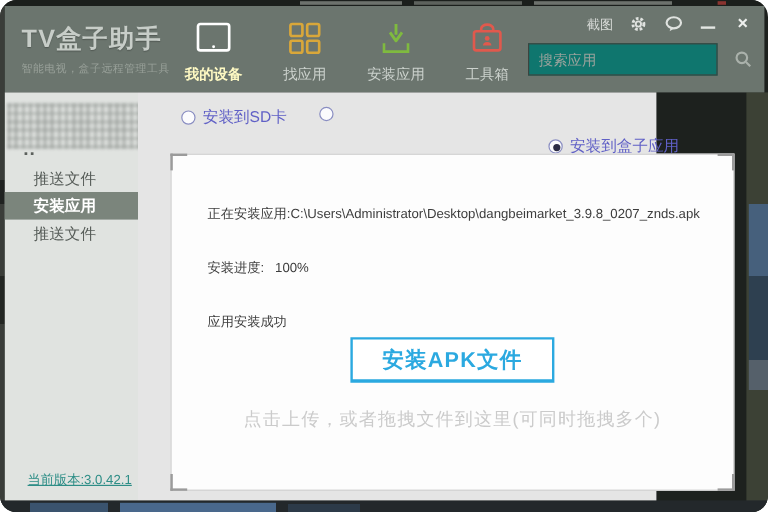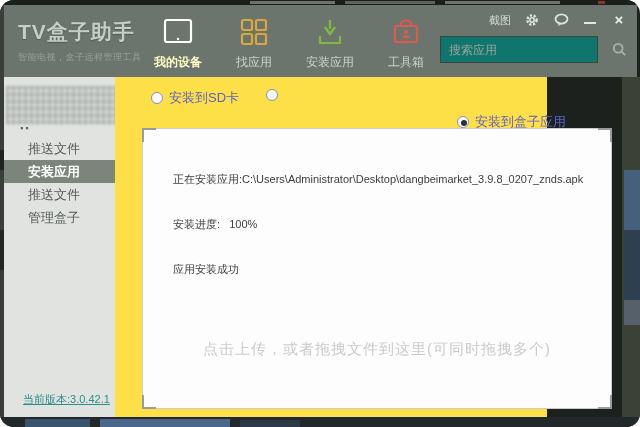--- a/index.html
+++ b/index.html
@@ -55,21 +55,21 @@
     background:
       repeating-linear-gradient(90deg, rgba(120,126,122,0.5) 0 3px, rgba(190,194,190,0.15) 3px 6px),
       repeating-linear-gradient(0deg, rgba(140,146,142,0.55) 0 3px, rgba(225,228,225,0.4) 3px 7px); }
   .watermark-dots { position:absolute; left:16px; top:46px; font-size:9px; color:#5c615d; letter-spacing:2px; filter:blur(0.4px); }
   .side-menu { position:absolute; left:0; top:60px; width:111px; }
   .side-item { height:23px; line-height:23px; padding-left:24px; font-size:13px; color:#565c58; cursor:pointer; }
   .side-item.active { background:#7b857c; color:#ffffff; font-weight:bold; }
   .version { position:absolute; left:19px; bottom:10px; font-size:11px; color:#2e8e87;text-decoration:underline; }
 
   
-  .main { position:absolute; left:115px; top:77px; width:432px; height:340px; background:#fde047; }
+  .main { position:absolute; left:115px; top:77px; width:432px; height:340px; background:#e5e5e5; }
 
   .radio-row { position:absolute; left:0; top:12px; width:507px; height:20px; }
   .radio-opt { position:absolute; display:flex; align-items:center; gap:6px; cursor:pointer; }
   .radio-opt.opt0 { left:36px; } .radio-opt.opt1 { left:151px; } .radio-opt.opt2 { left:342px;margin-top:24px; }
   .radio-circle { width:12px; height:12px; border-radius:50%; border:1px solid #8a8ec2; background:#fbfbfd; position:relative; flex:none; }
   .radio-circle.checked::after { content:""; position:absolute; left:3px; top:3px; width:6px; height:6px; border-radius:50%; background:#2c2c44; }
   .radio-label { font-size:13px; color:#6060c6; }
 
   .dropzone { position:absolute; left:27px; top:51px; width:470px; height:281px; background:#fdfdfd; border:1px solid #cccccc; cursor:pointer; }
   .corner { position:absolute; width:14px; height:14px; border:0 solid #9b9b9b; }
@@ -198,21 +198,20 @@
     </div>
   </div>
 
   <div class="sidebar">
     <div class="watermark"></div>
     <div class="watermark-dots">▪▪</div>
     <div class="side-menu">
       <div class="side-item">推送文件</div>
       <div class="side-item active">安装应用</div>
       <div class="side-item">推送文件</div>
-      <div class="side-item">管理盒子</div>
     </div>
     <div class="version">当前版本:3.0.42.1</div>
   </div>
 
   <div class="main">
 
     <div class="radio-row">
       <div class="radio-opt opt0">
         <span class="radio-circle"></span>
         <span class="radio-label">安装到SD卡</span>
@@ -231,18 +230,19 @@
       <div class="corner tr"></div>
       <div class="corner bl"></div>
       <div class="corner br"></div>
 
       <div class="log">
         <div>正在安装应用:C:\Users\Administrator\Desktop\dangbeimarket_3.9.8_0207_znds.apk</div>
         <div>安装进度:   100%</div>
         <div>应用安装成功</div>
       </div>
 
+      <button class="apk-btn">安装APK文件</button>
 
       <div class="hint">点击上传，或者拖拽文件到这里(可同时拖拽多个)</div>
     </div>
   </div>
 
 </div>
 
 </body></html>

